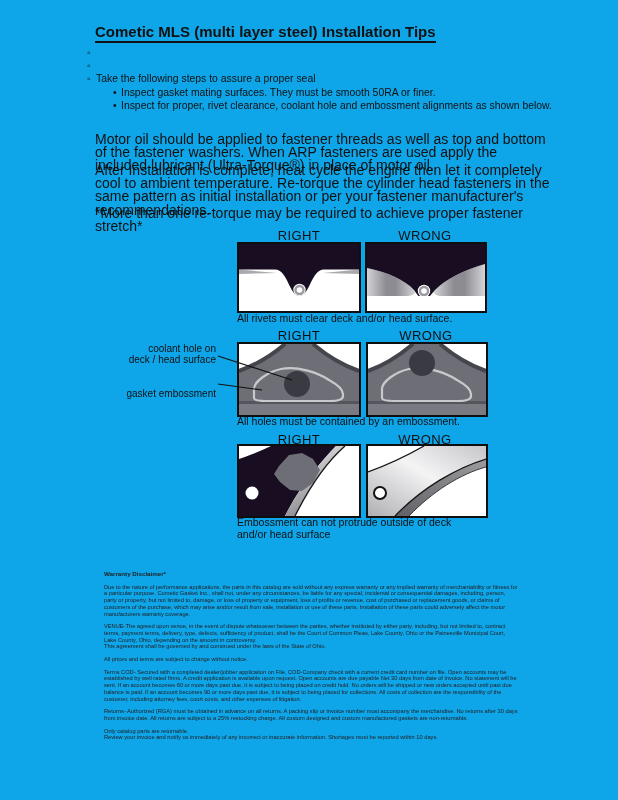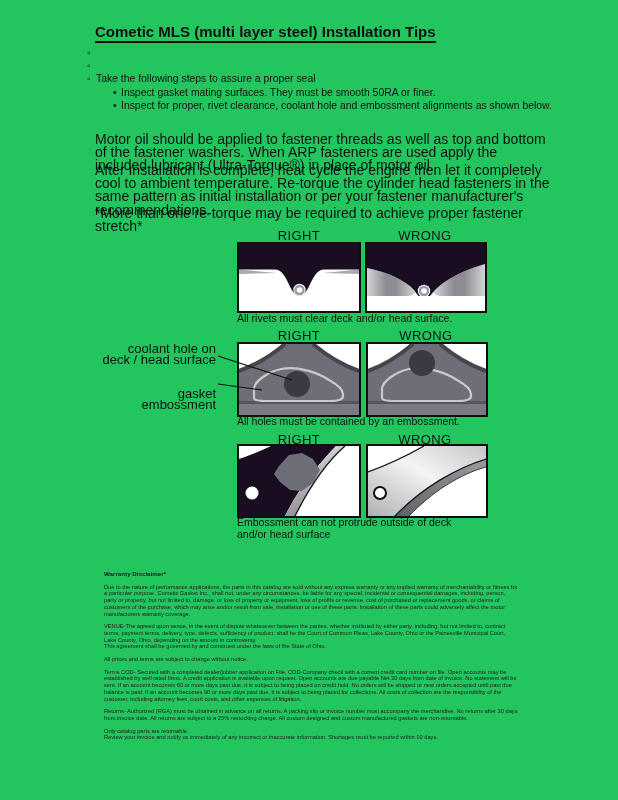--- a/index.html
+++ b/index.html
@@ -1,36 +1,36 @@
 <!DOCTYPE html>
 <html><head>
 <meta charset="utf-8">
 <style>
   html,body{margin:0;padding:0;background:#ffffff;}
-  .page{position:relative;width:618px;height:800px;background:#22c55e;overflow:hidden;
+  .page{position:relative;width:618px;height:800px;background:#0ea5e9;overflow:hidden;
         font-family:"Liberation Sans", sans-serif;color:#1a1a1a;}
   .abs{position:absolute;}
 
   .title{left:95px;top:23px;font-size:15px;font-weight:bold;color:#111;
          display:inline-block;border-bottom:2px solid #111;padding-bottom:1px;}
 
   .bullets{left:87px;top:46px;width:470px;font-size:10.4px;line-height:13.2px;color:#111;}
   .row{display:flex;}
   .row .marker{width:9px;flex:0 0 9px;text-align:left;}
   .row.sub{margin-left:26px;}
   .row.sub .marker{width:8px;flex:0 0 8px;}
 
   .h2{left:95px;top:116px;font-size:12.5px;font-weight:bold;color:#111;}
   .para{left:95px;width:455px;font-size:14px;line-height:13.2px;color:#111;}
 
   .figlabel{font-size:13px;letter-spacing:.4px;color:#111;text-align:center;width:124px;}
   .dbox{border:2px solid #0e0e0e;background:#fff;line-height:0;}
   .caption{left:237px;font-size:10.5px;line-height:11.5px;color:#111;white-space:pre-line;}
 
-  .ann{left:100px;width:116px;text-align:right;font-size:13px;line-height:11px;color:#111;white-space:pre-line;}
+  .ann{left:100px;width:116px;text-align:right;font-size:10px;line-height:11px;color:#111;white-space:pre-line;}
 
   .disc{left:104px;top:571px;width:414px;font-size:5.7px;line-height:6.7px;color:#222;}
   .disc .dh{font-size:6.2px;font-weight:bold;margin:0 0 6px 0;}
   .disc p{margin:0 0 6px 0;white-space:pre-line;}
 
   .pagenum{left:388px;top:778px;font-size:11px;color:#111;letter-spacing:.3px;margin-top:23px;}
 
   svg{display:block;}
   .overlay{left:0;top:0;pointer-events:none;}
 </style>

